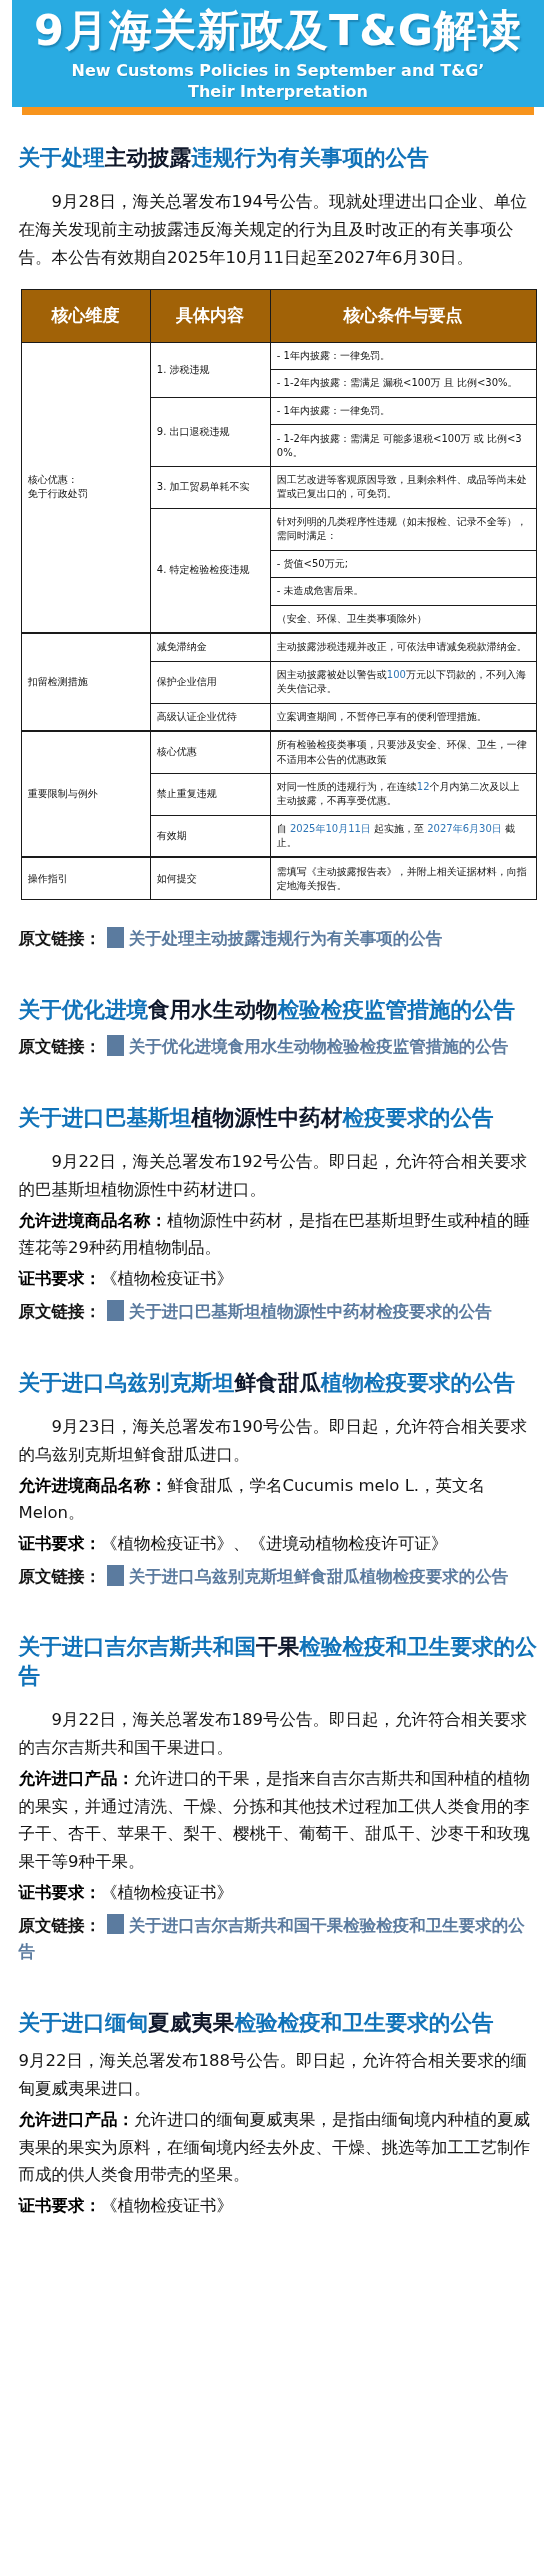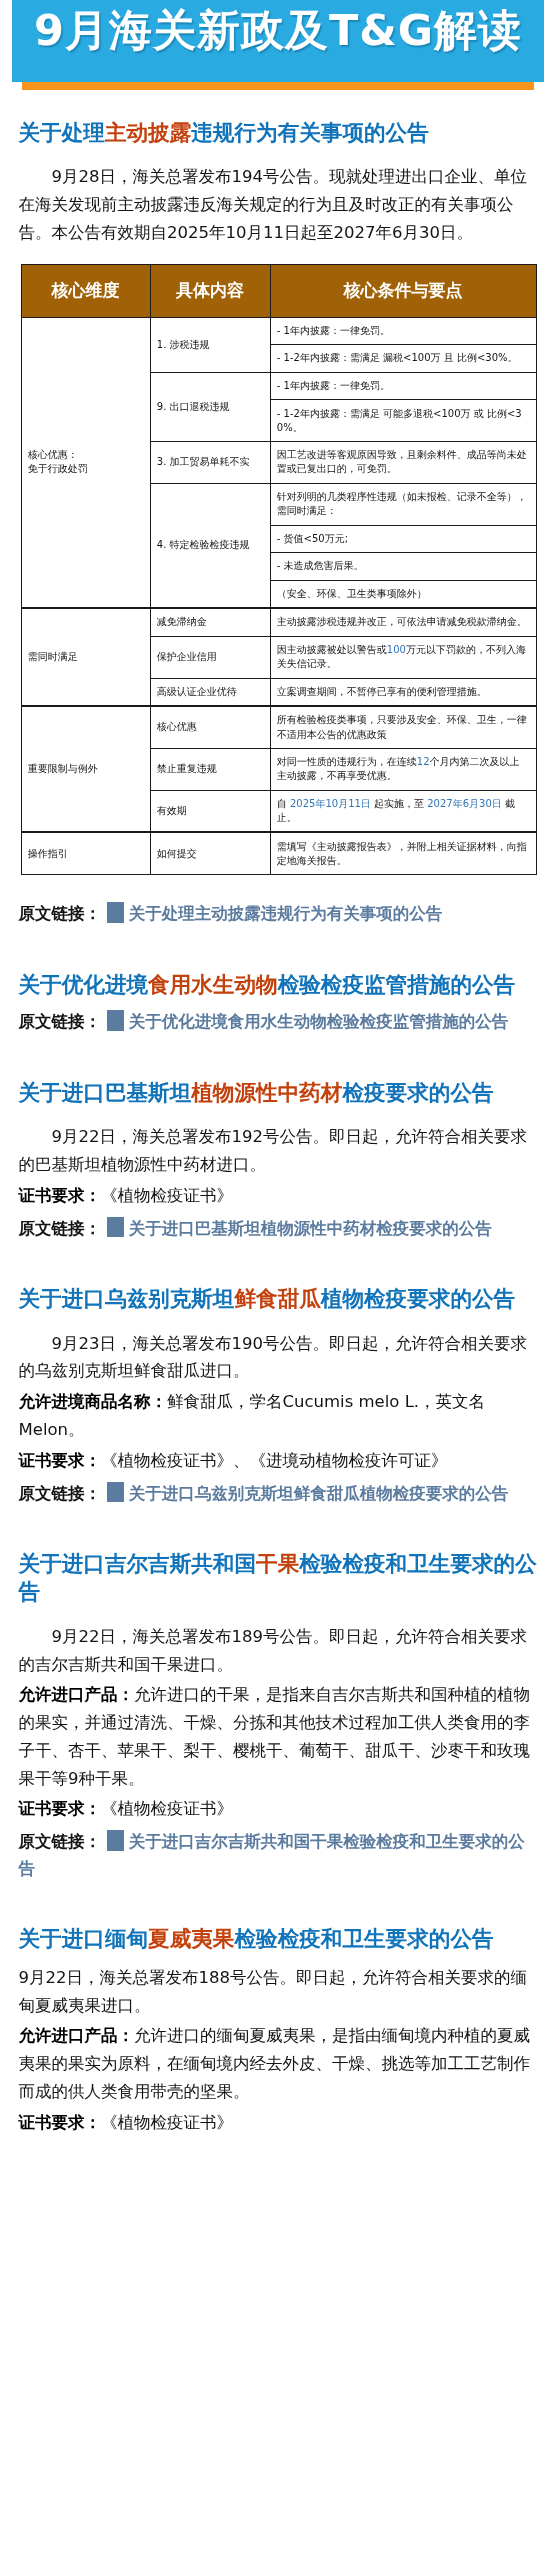--- a/index.html
+++ b/index.html
@@ -3,41 +3,41 @@
 <meta charset="utf-8">
 <style>
   html,body { margin:0; padding:0; background:#ffffff; }
   .page {
     width:556px; height:2710px; overflow:hidden; background:#ffffff;
     font-family:"DejaVu Sans","Liberation Sans",sans-serif;
     -webkit-font-smoothing:antialiased;
   }
   
   .banner {
-    margin:0 12px; height:82px; box-sizing:border-box;
+    margin:0 12px; height:107px; box-sizing:border-box;
     background:#29ABE2; text-align:center; padding-top:8.2px;
   }
   .banner-title {
     font-size:43px; font-weight:700; color:#ffffff; letter-spacing:1px;
     text-shadow:1.5px 2.1px 1.5px rgba(0,70,110,.35); line-height:1.05;
   }
   .banner-sub {
     font-size:16px; font-weight:700; color:#ffffff; line-height:1.35;
     max-width:453px; margin:6.2px auto 0;
     text-shadow:0.5px 1px 1px rgba(0,70,110,.3);
   }
   .stripe { margin:0 21.6px; height:7.7px; background:#F7941D; }
 
   
   .content { padding:0 18.5px; }
   .sec-title {
     font-size:21.6px; font-weight:700; color:#1173B9;
     line-height:1.32; margin:43px 0 10.3px;
   }
-  .sec-title .hl { color:#c2410c; }
+  .sec-title .hl { color:#0f172a; }
   section.first .sec-title { margin-top:29px; }
   .para {
     font-size:16.5px; color:#141414; line-height:1.68; margin:0 0 3.1px;
   }
   .indent { text-indent:2em;margin-top:16px; }
   .info { font-size:16.5px; color:#141414; line-height:1.68; margin:3.1px 0; }
   .info .lbl { font-weight:700; color:#000; }
   .linkline {
     font-size:16.5px; font-weight:700; color:#141414;
     margin:6.2px 0 0; line-height:1.6;
@@ -67,20 +67,21 @@
   tr.gb td { border-top:2.1px solid #1a1a1a; }
   .bnum { color:#2E75B6; }
 </style>
 </head>
 <body>
 
 <div class="page">
 
   <header class="banner">
     <div class="banner-title">9月海关新政及T&amp;G解读</div>
+    <div class="banner-sub">New Customs Policies in September and T&amp;G’ Their Interpretation</div>
   </header>
   <div class="stripe"></div>
 
   <div class="content">
 
     <section class="first">
       <h2 class="sec-title"><span>关于处理</span><span class="hl">主动披露</span><span>违规行为有关事项的公告</span></h2>
       <p class="para indent">9月28日，海关总署发布194号公告。现就处理进出口企业、单位在海关发现前主动披露违反海关规定的行为且及时改正的有关事项公告。本公告有效期自2025年10月11日起至2027年6月30日。</p>
 
       <table class="tg">
@@ -124,21 +125,21 @@
         <tr>
           <td>- 货值&lt;50万元;</td>
         </tr>
         <tr>
           <td>- 未造成危害后果。</td>
         </tr>
         <tr>
           <td>（安全、环保、卫生类事项除外）</td>
         </tr>
         <tr class="gb">
-          <td class="dim" rowspan="3">需同时满足</td>
+          <td class="dim" rowspan="3">扣留检测措施</td>
           <td>减免滞纳金</td>
           <td>主动披露涉税违规并改正，可依法申请减免税款滞纳金。</td>
         </tr>
         <tr>
           <td>保护企业信用</td>
           <td><span>因主动披露被处以警告或</span><span class="bnum">100</span><span>万元以下罚款的，不列入海关失信记录。</span></td>
         </tr>
         <tr>
           <td>高级认证企业优待</td>
           <td>立案调查期间，不暂停已享有的便利管理措施。</td>
@@ -168,20 +169,21 @@
     </section>
 
     <section>
       <h2 class="sec-title"><span>关于优化进境</span><span class="hl">食用水生动物</span><span>检验检疫监管措施的公告</span></h2>
       <p class="linkline"><span>原文链接：</span><span class="sq"></span><a class="link">关于优化进境食用水生动物检验检疫监管措施的公告</a></p>
     </section>
 
     <section>
       <h2 class="sec-title"><span>关于进口巴基斯坦</span><span class="hl">植物源性中药材</span><span>检疫要求的公告</span></h2>
       <p class="para indent">9月22日，海关总署发布192号公告。即日起，允许符合相关要求的巴基斯坦植物源性中药材进口。</p>
+      <p class="info"><span class="lbl">允许进境商品名称：</span><span>植物源性中药材，是指在巴基斯坦野生或种植的睡莲花等29种药用植物制品。</span></p>
       <p class="info"><span class="lbl">证书要求：</span><span>《植物检疫证书》</span></p>
       <p class="linkline"><span>原文链接：</span><span class="sq"></span><a class="link">关于进口巴基斯坦植物源性中药材检疫要求的公告</a></p>
     </section>
 
     <section>
       <h2 class="sec-title"><span>关于进口乌兹别克斯坦</span><span class="hl">鲜食甜瓜</span><span>植物检疫要求的公告</span></h2>
       <p class="para indent">9月23日，海关总署发布190号公告。即日起，允许符合相关要求的乌兹别克斯坦鲜食甜瓜进口。</p>
       <p class="info"><span class="lbl">允许进境商品名称：</span><span>鲜食甜瓜，学名Cucumis melo L.，英文名Melon。</span></p>
       <p class="info"><span class="lbl">证书要求：</span><span>《植物检疫证书》、《进境动植物检疫许可证》</span></p>
       <p class="linkline"><span>原文链接：</span><span class="sq"></span><a class="link">关于进口乌兹别克斯坦鲜食甜瓜植物检疫要求的公告</a></p>

